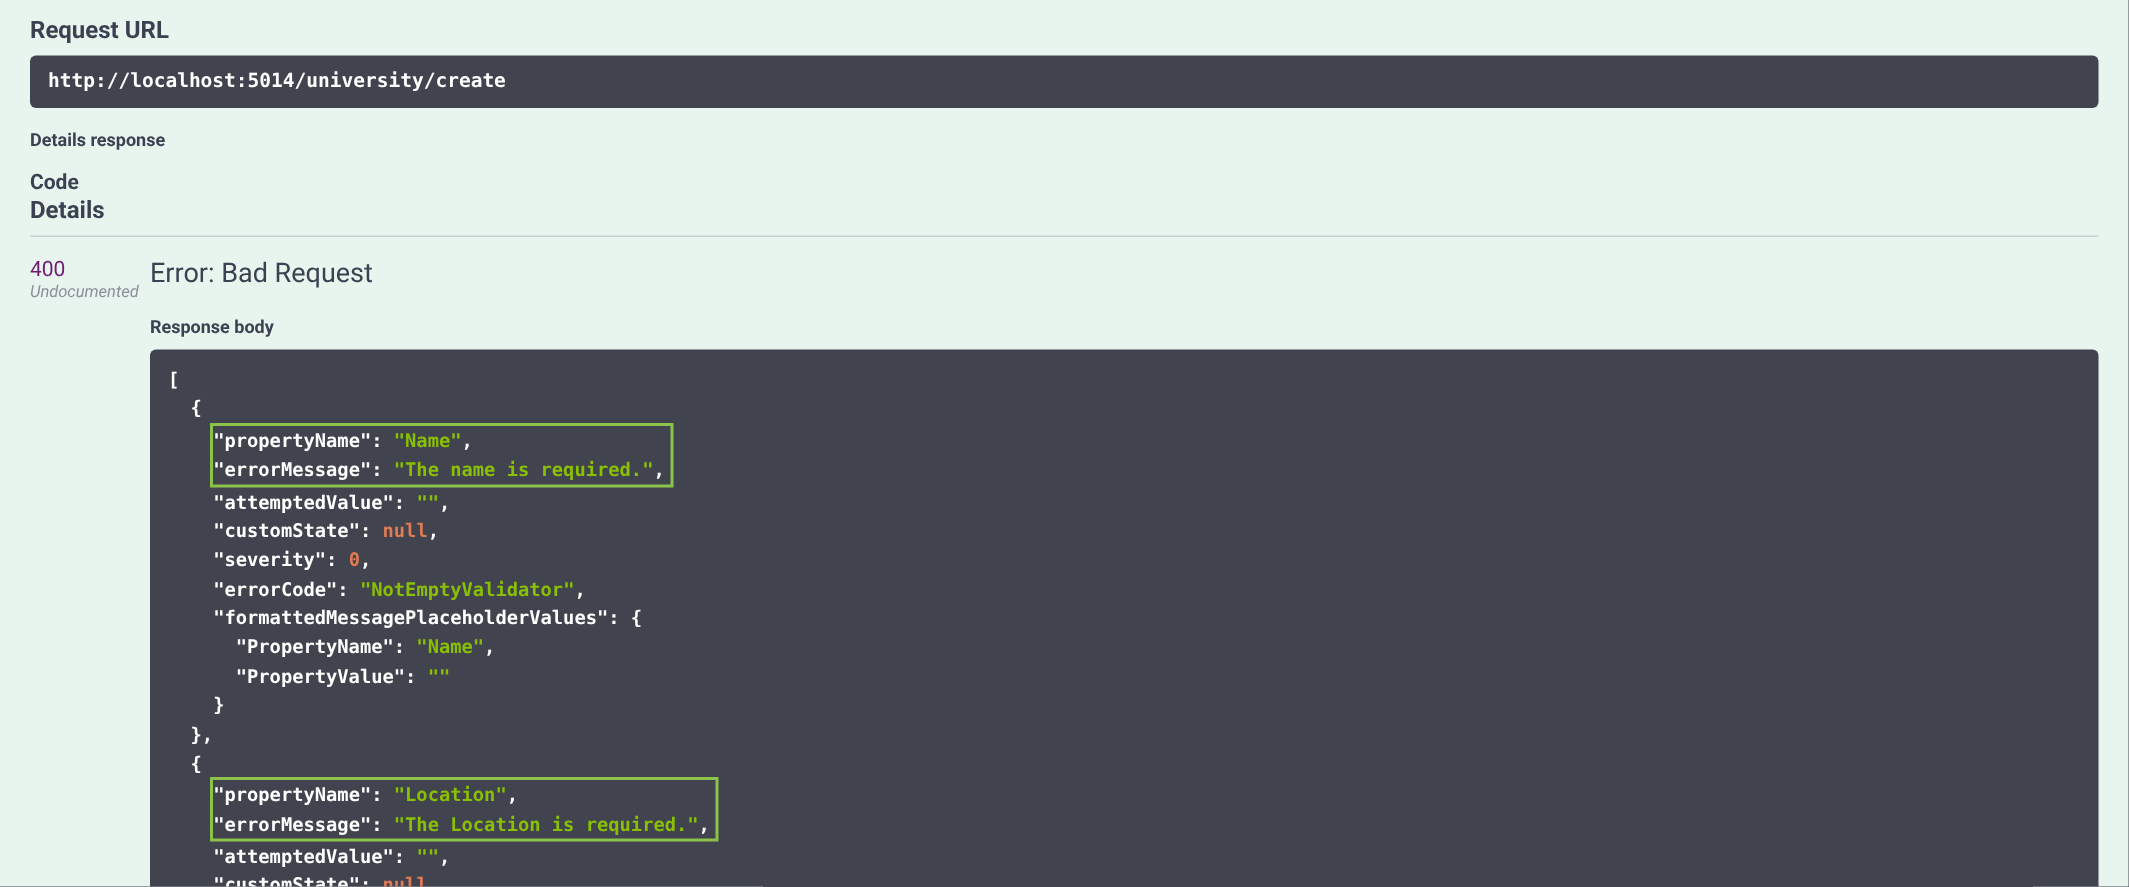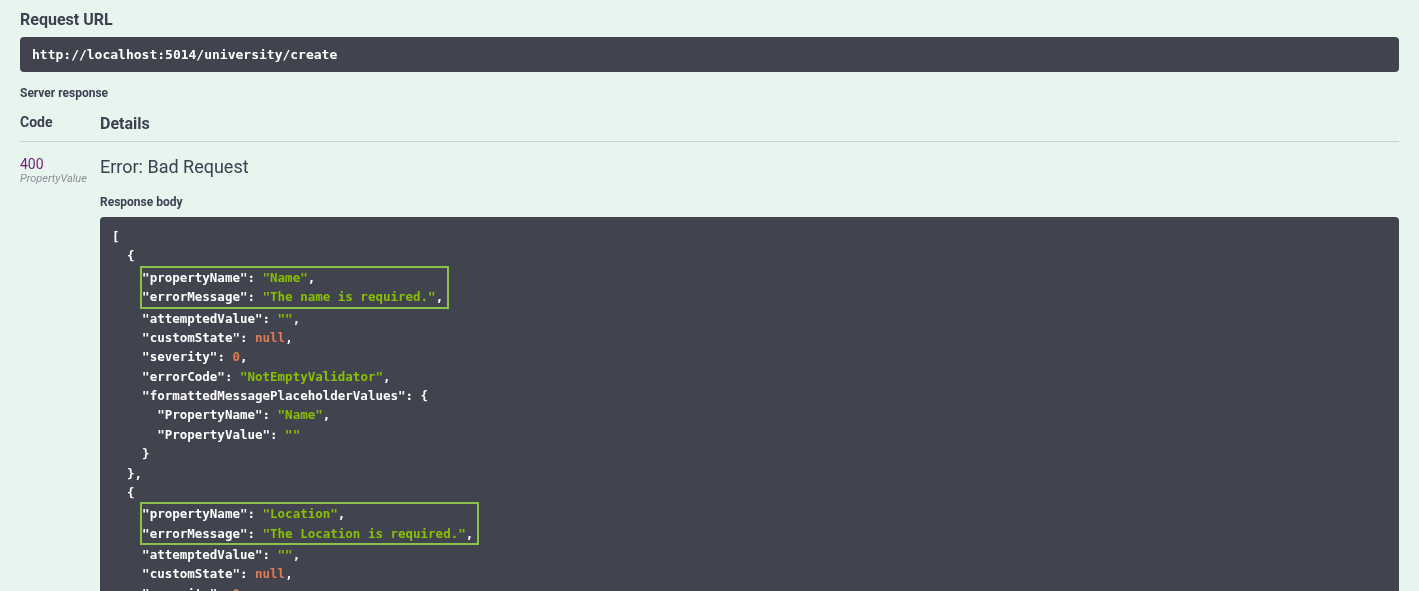--- a/index.html
+++ b/index.html
@@ -35,20 +35,21 @@
   font-size: 12px;
   font-weight: 700;
   color: #3b4151;
   margin-bottom: 14px;
 }
 .response-header {
   display: flex;
   border-bottom: 1px solid rgba(59,65,81,0.2);
   padding-bottom: 8px;
   margin-bottom: 14px;
+  flex-direction: column;
 }
 .col-code { width: 80px; font-size: 14px; font-weight: 700; }
 .col-details { flex: 1; font-size: 16px; font-weight: 700; }
 .response-row { display: flex; }
 .code-cell { width: 80px; }
 .details-cell { flex: 1; }
 .code-value { font-size: 14px; color: #701a75; }
 .undocumented { font-style: italic; font-size: 11px; color: #8b8f9a; }
 .error-title {
   font-size: 18px;
@@ -86,31 +87,31 @@
 }
 .hl .line { display: block; }
 </style>
 </head>
 <body>
 
 <div class="container">
   <div class="section-label">Request URL</div>
   <div class="url-box">http://localhost:5014/university/create</div>
 
-  <div class="server-response-label">Server response</div>
+  <div class="server-response-label">Details response</div>
 
   <div class="response-header">
     <div class="col-code">Code</div>
     <div class="col-details">Details</div>
   </div>
 
   <div class="response-row">
     <div class="code-cell">
       <div class="code-value">400</div>
-      <div class="undocumented">PropertyValue</div>
+      <div class="undocumented">Undocumented</div>
     </div>
     <div class="details-cell">
       <div class="error-title">Error: Bad Request</div>
       <div class="response-body-label">Response body</div>
 
       <div class="json-box">
         <div class="json-content" id="json-content">[
   {
     <span class="hl"><span class="line"><span class="k">"propertyName"</span>: <span class="s">"Name"</span>,</span><span class="line"><span class="k">"errorMessage"</span>: <span class="s">"The name is required."</span>,</span></span>
     <span class="k">"attemptedValue"</span>: <span class="s">""</span>,

